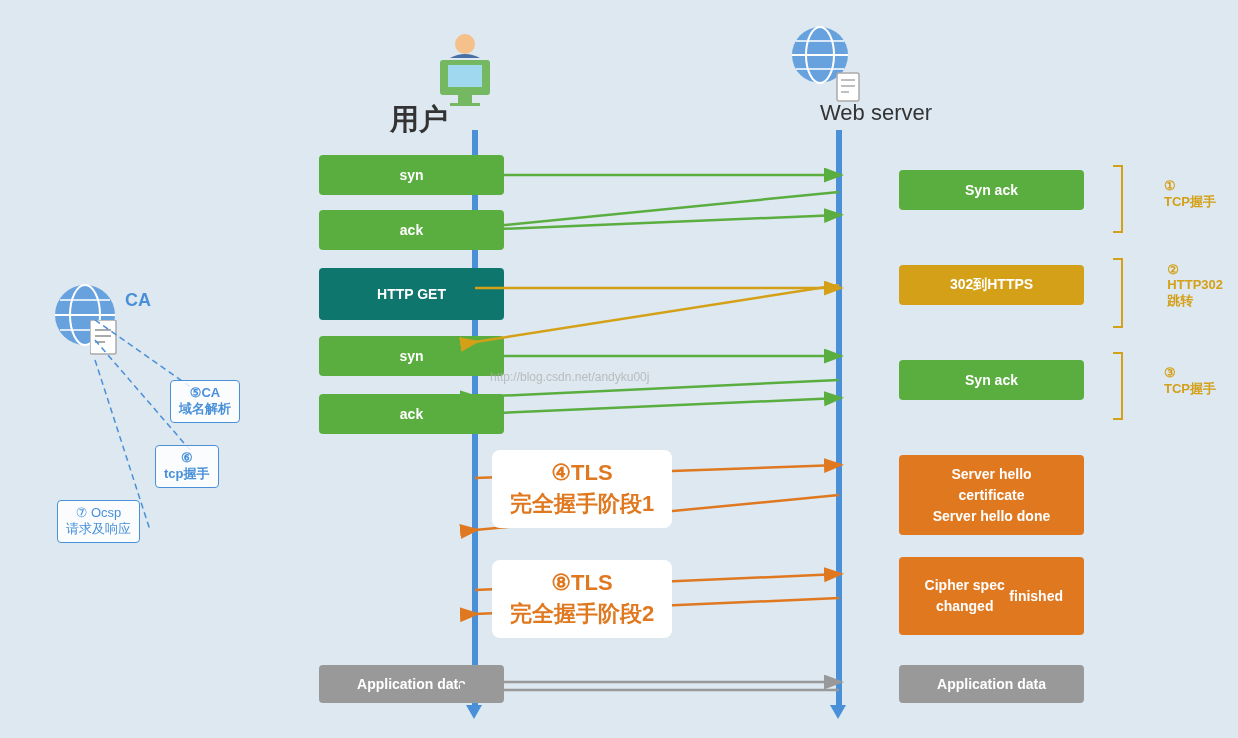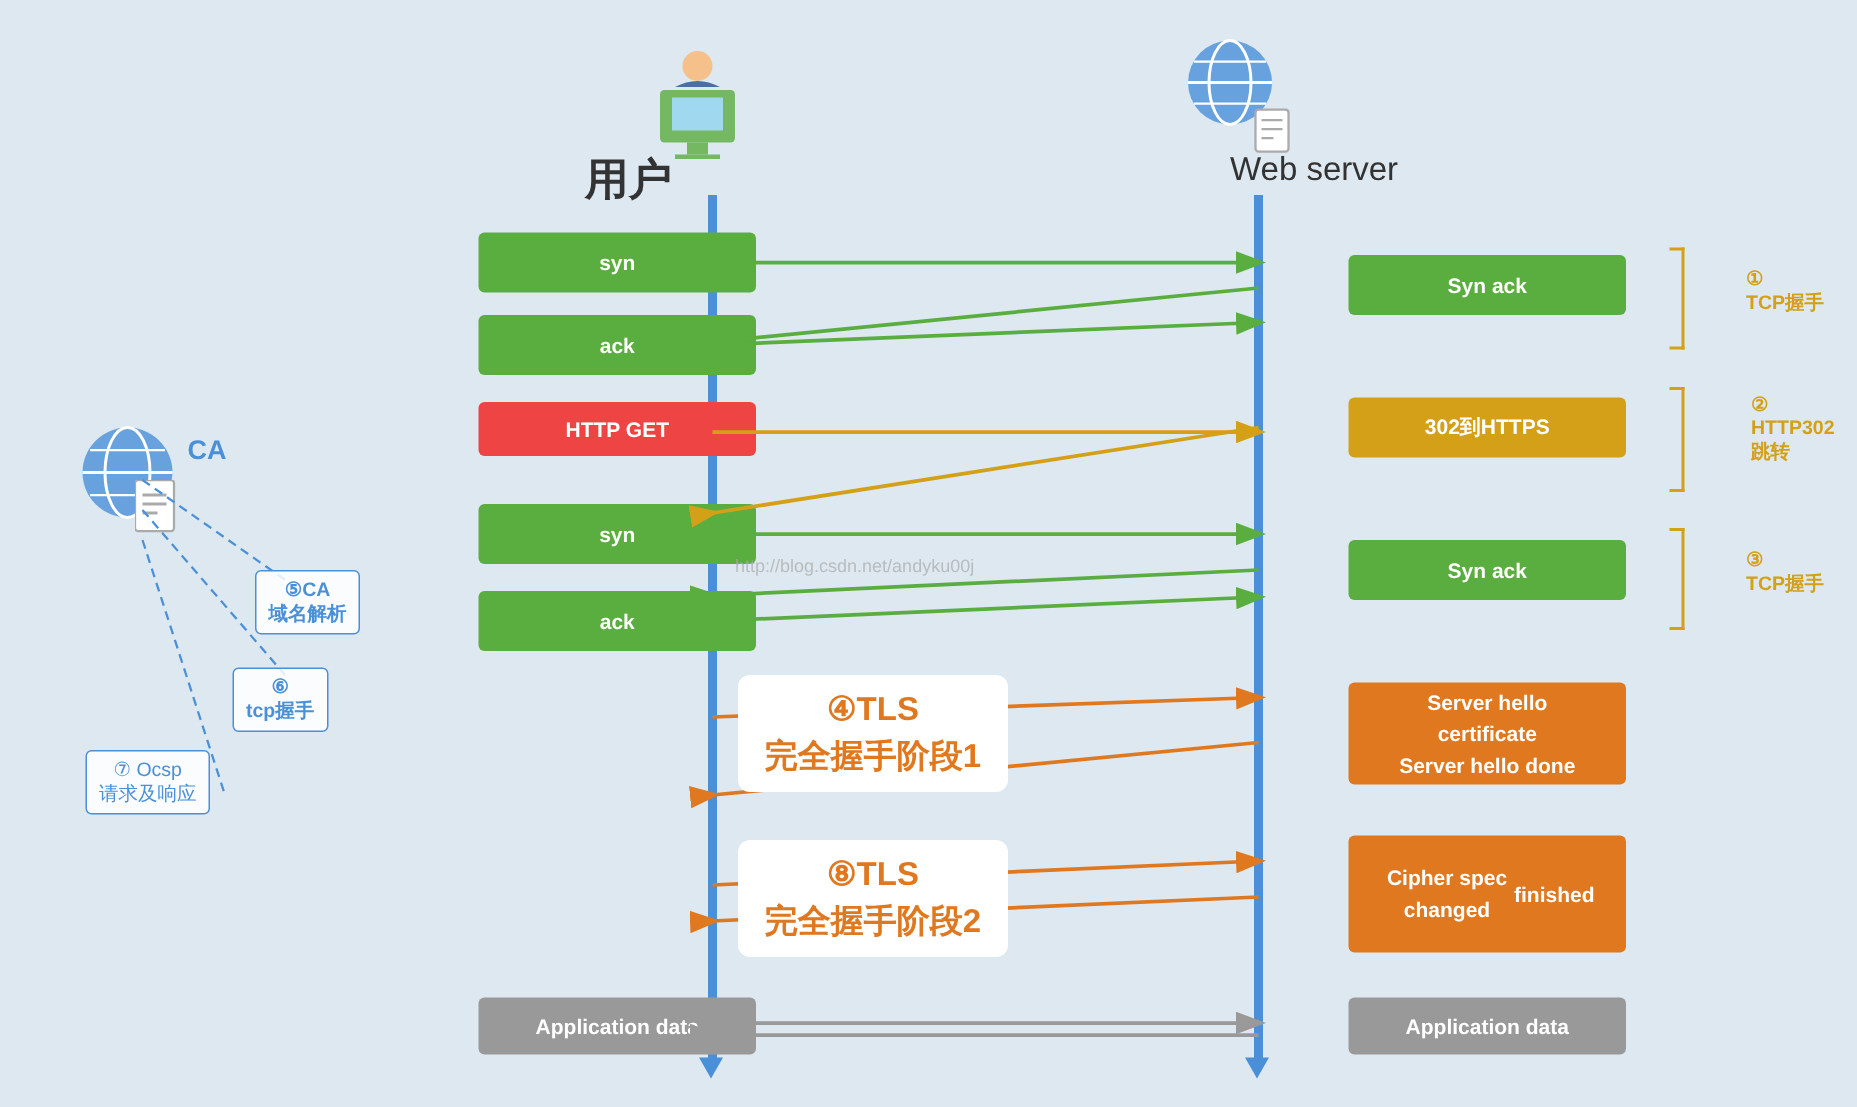--- a/index.html
+++ b/index.html
@@ -164,37 +164,37 @@
   <div class="timeline-server"></div>
 
   <div style="position:absolute;left:466px;top:705px;width:0;height:0;border-left:8px solid transparent;border-right:8px solid transparent;border-top:14px solid #4a90d9;"></div>
 
   <div style="position:absolute;left:830px;top:705px;width:0;height:0;border-left:8px solid transparent;border-right:8px solid transparent;border-top:14px solid #4a90d9;"></div>
 
   <div class="msg-box green-box" style="top:155px;left:275px;width:185px;height:40px;">syn</div>
 
   <div class="msg-box green-box" style="top:210px;left:275px;width:185px;height:40px;">ack</div>
 
-  <div class="msg-box" style="top:268px;left:275px;width:185px;height:36px;background:#ef4444;">HTTP GET</div>
+  <div class="msg-box" style="top:268px;left:275px;width:185px;height:52px;background:#0f766e;">HTTP GET</div>
 
   <div class="msg-box green-box" style="top:336px;left:275px;width:185px;height:40px;">syn</div>
 
   <div class="msg-box green-box" style="top:394px;left:275px;width:185px;height:40px;">ack</div>
 
 
 
   <div class="msg-box gray-box" style="top:665px;left:275px;width:185px;height:38px;">Application data</div>
 
   <div class="msg-box green-box" style="top:170px;left:855px;width:185px;height:40px;">Syn ack</div>
 
   <div class="msg-box" style="top:265px;left:855px;width:185px;height:40px;background:#d4a017;">302到HTTPS</div>
 
   <div class="msg-box green-box" style="top:360px;left:855px;width:185px;height:40px;">Syn ack</div>
 
-  <div class="msg-box orange-box" style="top:455px;left:855px;width:185px;height:68px;flex-direction:column;line-height:1.5;">
+  <div class="msg-box orange-box" style="top:455px;left:855px;width:185px;height:80px;flex-direction:column;line-height:1.5;">
     <span>Server hello</span>
     <span>certificate</span>
     <span>Server hello done</span>
   </div>
 
   <div class="msg-box orange-box" style="top:557px;left:855px;width:185px;height:78px;flex-direction:row;line-height:1.5;">
     <span>Cipher spec changed</span>
     <span>finished</span>
   </div>
 

